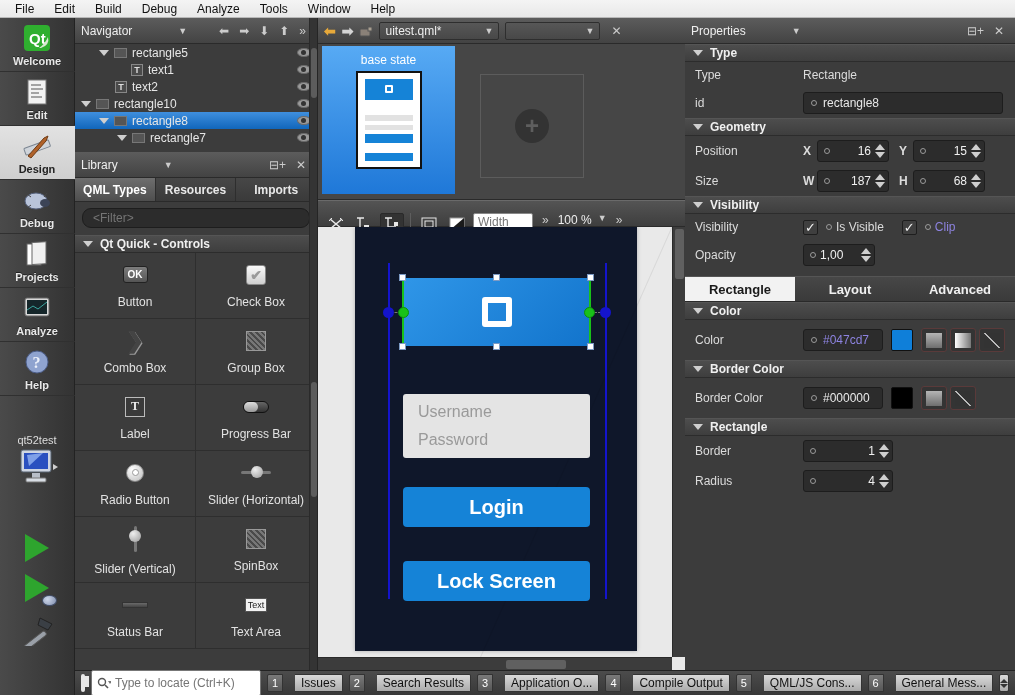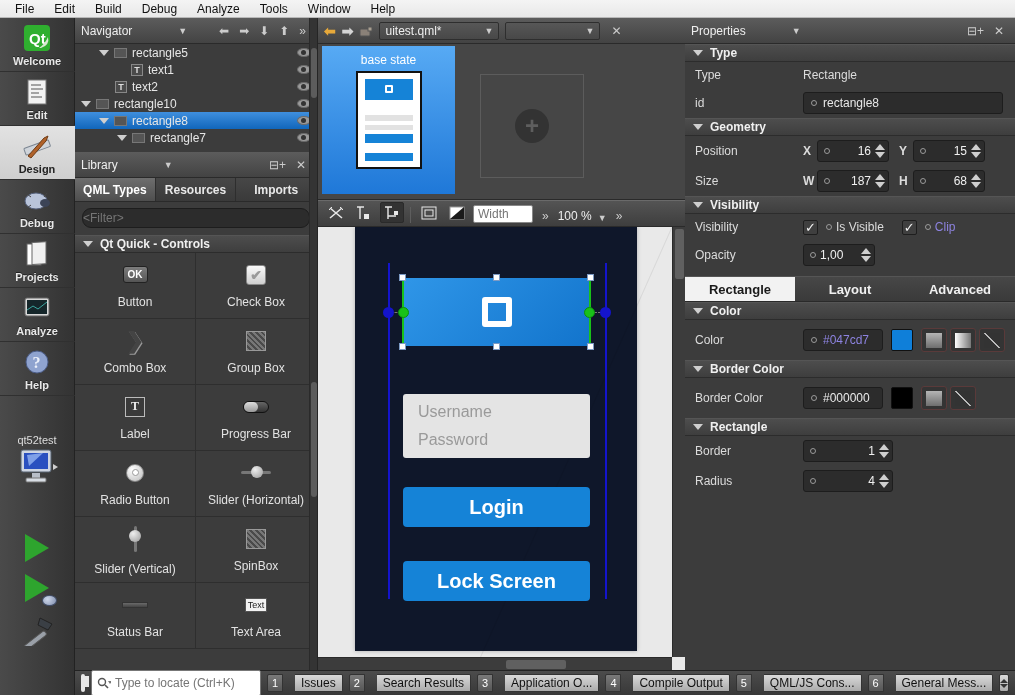--- a/index.html
+++ b/index.html
@@ -61,21 +61,21 @@
 
   
   .libpanel { position:absolute; left:75px; top:152px; width:243px; height:518px; background:#3c3c3c;
     border-right:1px solid #252525; overflow:hidden; }
   .libtabs { height:24px; display:flex; background:linear-gradient(#474747,#3a3a3a); border-bottom:1px solid #2a2a2a; }
   .libtab { flex:1; display:flex; align-items:center; justify-content:center; color:#e8e8e8; font-weight:bold;
     font-size:12px; border-right:1px solid #2e2e2e; }
   .libtab.active { background:linear-gradient(#6e6e6e,#4e4e4e); color:#fff; }
   .filterwrap { padding:6px 7px 7px; }
   .filter { width:100%; height:20px; background:#2c2c2c; border:1px solid #1d1d1d; border-radius:9px;
-    color:#9a9a9a; font-size:12px; padding:0 0; outline:none; font-family:"Liberation Sans",sans-serif; }
+    color:#9a9a9a; font-size:12px; padding:0 10px; outline:none; font-family:"Liberation Sans",sans-serif; }
   .libgrid { display:grid; grid-template-columns:1fr 1fr; }
   .libcell { height:66px; border-right:1px solid #2e2e2e; border-bottom:1px solid #2e2e2e;
     display:flex; flex-direction:column; align-items:center; justify-content:center; gap:8px; color:#e2e2e2; font-size:12px; }
   .licon { height:24px; display:flex; align-items:center; justify-content:center; }
   .ok-ic { background:linear-gradient(#7d7d7d,#555); border:1px solid #222; border-radius:3px; color:#fff;
     font-size:10px; font-weight:bold; padding:2px 4px; }
   .chk-ic { width:20px; height:20px; background:linear-gradient(#fafafa,#cfcfcf); border:1px solid #888; border-radius:3px;
     color:#9a9a9a; display:flex; align-items:center; justify-content:center; font-weight:bold; font-size:14px; }
   .chev-ic { color:#444; font-size:22px; font-weight:bold; text-shadow:1px 1px 0 #999; }
   .hatch-ic { width:20px; height:20px; border:1px solid #999;
@@ -110,21 +110,21 @@
   .mini { width:66px; height:98px; background:#fff; border:2px solid #111; padding:6px 7px; display:flex; flex-direction:column; gap:4px; }
   .mini .mtop { height:22px; background:#1583d7; display:flex; align-items:center; justify-content:center; }
   .mini .mtop i { width:8px; height:8px; border:2px solid #fff; border-radius:1px; }
   .mini .mline { height:6px; background:#e2e2e2; }
   .mini .mbtn { height:9px; background:#1583d7; }
   .newstate { position:absolute; left:162px; top:30px; width:104px; height:104px; border:1px solid #5c5c5c;
     display:flex; align-items:center; justify-content:center; }
   .pluscirc { width:34px; height:34px; border-radius:50%; background:#333; display:flex; align-items:center; justify-content:center;
     color:#5e5e5e; font-size:24px; font-weight:bold; line-height:0; }
   .ctoolbar { height:27px; background:linear-gradient(#545454,#3e3e3e); border-top:1px solid #6a6a6a;
-    border-bottom:1px solid #2a2a2a; display:flex; align-items:flex-end; gap:4px; padding:3px 6px; }
+    border-bottom:1px solid #2a2a2a; display:flex; align-items:flex-start; gap:4px; padding:12px 6px; }
   .tbtn { width:24px; height:21px; display:flex; align-items:center; justify-content:center; border-radius:2px; color:#e8e8e8; }
   .tbtn.pressed { background:#333; border:1px solid #2a2a2a; }
   .tsep { width:1px; height:16px; background:#2e2e2e; border-right:1px solid #5e5e5e; margin:0 2px; }
   .widthinput { width:60px; height:18px; background:#fff; border:1px solid #888; border-radius:2px; color:#8a8a8a;
     font-size:12px; padding:0 4px; outline:none; font-family:"Liberation Sans",sans-serif; }
   .ztext { color:#eee; font-size:12px; }
   .canvas { position:absolute; left:0; top:209px; width:367px; height:443px; background:#e9e9e9; overflow:hidden; }
   .form { position:absolute; left:37px; top:0; width:282px; height:424px; background:#0f172a; box-shadow:0 0 4px rgba(0,0,0,.25); }
   .diag { position:absolute; right:-40px; top:-10px; width:1px; height:560px; background:rgba(0,0,0,.07); transform:rotate(24deg); transform-origin:top; }
   .anchorline { position:absolute; top:36px; height:336px; width:2px; background:#1414cc; }

